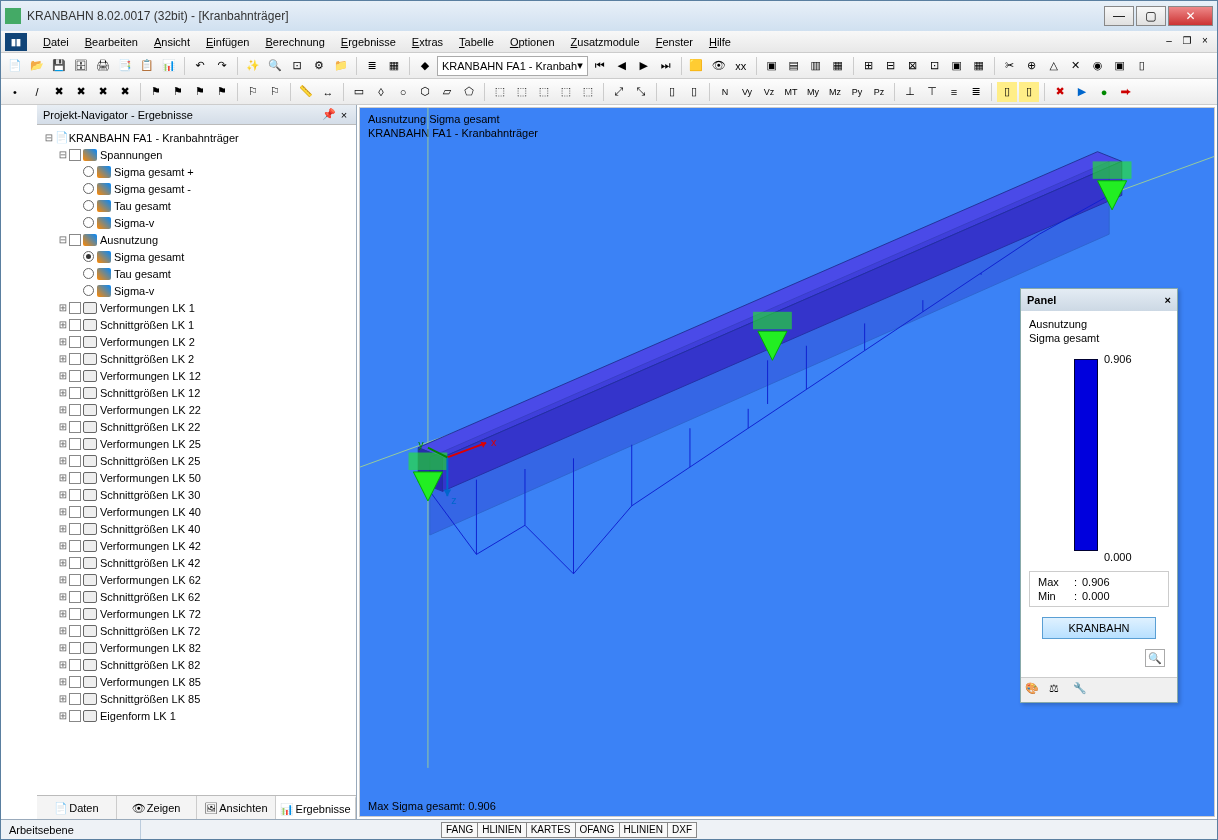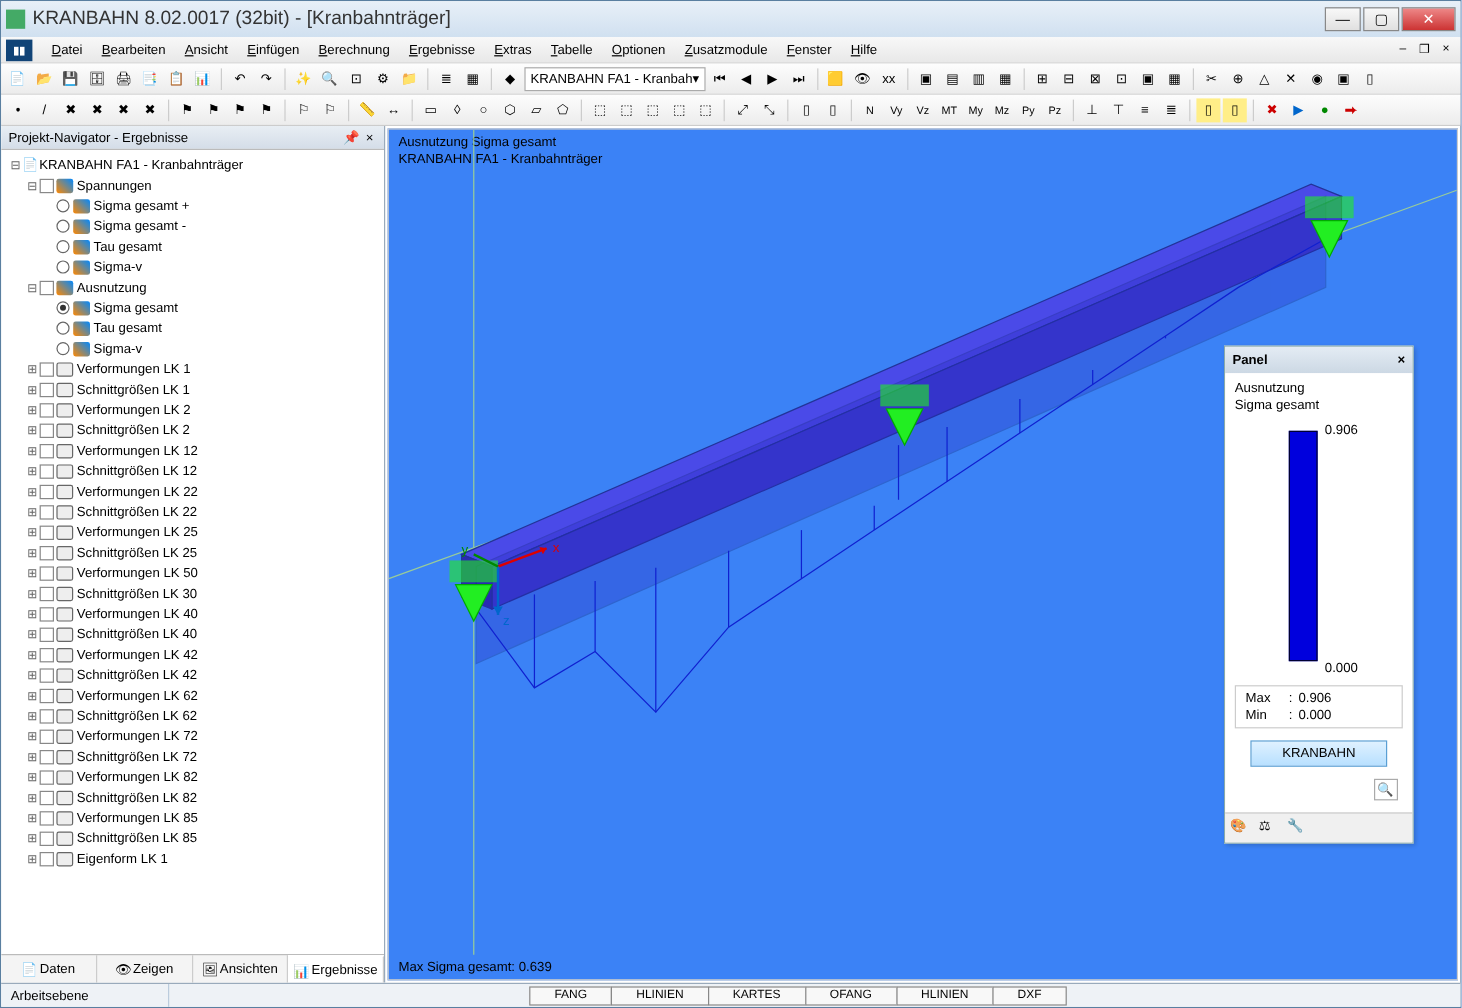--- a/index.html
+++ b/index.html
@@ -2,42 +2,42 @@
 <html><head>
 <meta charset="utf-8">
 <style>
 * { box-sizing: border-box; margin: 0; padding: 0; font-family: "Segoe UI", Tahoma, sans-serif; font-size: 11px; }
 body { background: #fff; overflow: hidden; width: 1218px; height: 840px; position: relative; }
 
 
 .window-frame { width: 1218px; height: 840px; border: 1px solid #5a7fa0; background: #fff; display: flex; flex-direction: column; }
 .titlebar { height: 30px; background: linear-gradient(#e8f0f8, #d0e0f0); display: flex; align-items: center; padding: 0 4px; }
 .titlebar .app-icon { width: 16px; height: 16px; background: #4a6; margin-right: 6px; }
-.titlebar .title { flex: 1; color: #333; font-size: 16px; }
+.titlebar .title { flex: 1; color: #333; font-size: 12px; }
 .titlebar .win-btns { display: flex; }
 .titlebar .win-btn { width: 30px; height: 20px; margin-left: 2px; background: linear-gradient(#f8f8f8, #e0e0e0); border: 1px solid #888; display: flex; align-items: center; justify-content: center; font-size: 12px; cursor: pointer; }
 .titlebar .win-btn.close { background: linear-gradient(#e88, #c33); color: #fff; width: 45px; }
 
 
 .menubar { height: 22px; background: linear-gradient(#f8f8f8, #e8e8e8); border-bottom: 1px solid #ccc; display: flex; align-items: center; padding: 0 4px; }
 .menubar .app-logo { width: 22px; height: 18px; background: #147; margin-right: 8px; display:flex; align-items:center; justify-content:center; color:#fff; font-size:9px; font-weight:bold;}
 .menubar .menu-item { padding: 2px 8px; cursor: pointer; }
 .menubar .menu-item u { text-decoration: underline; }
 .menubar .spacer { flex: 1; }
 .menubar .mdi-btn { width: 16px; height: 14px; margin-left: 2px; font-size: 10px; cursor: pointer; text-align:center; }
 
 
 .toolbar { height: 26px; background: linear-gradient(#fdfdfd, #ececec); border-bottom: 1px solid #ccc; display: flex; align-items: center; padding: 0 4px; gap: 2px; }
 .tb-btn { width: 20px; height: 20px; display: flex; align-items: center; justify-content: center; cursor: pointer; border: 1px solid transparent; }
 .tb-sep { width: 1px; height: 18px; background: #ccc; margin: 0 3px; }
 .tb-combo { height: 20px; border: 1px solid #aaa; background: #fff; padding: 0 4px; display: flex; align-items: center; min-width: 150px; font-size: 11px; }
 .tb-combo .dd { margin-left: auto; }
 
 
-.main-area { flex: 1; display: flex; overflow: hidden; }
+.main-area { flex: 1; display: flex; overflow: hidden; padding-left: 36px; }
 
 
 .navigator { width: 320px; border-right: 1px solid #9ab; display: flex; flex-direction: column; background: #fff; }
 .nav-title { height: 20px; background: linear-gradient(#e8eef4, #d4dde8); border-bottom: 1px solid #bbb; display: flex; align-items: center; padding: 0 6px; font-size: 11px; }
 .nav-title .pin { margin-left: auto; cursor: pointer; width: 12px; text-align:center; }
 .nav-title .close-x { cursor: pointer; width: 12px; text-align:center; margin-left: 4px; }
 .nav-tree { flex: 1; overflow-y: auto; padding: 4px 2px; }
 .tree-node { display: flex; align-items: center; height: 17px; padding-left: 4px; white-space: nowrap; cursor: pointer; }
 .tree-toggle { width: 12px; text-align: center; font-size: 10px; color: #666; }
 .tree-check { width: 12px; height: 12px; border: 1px solid #888; margin-right: 2px; background:#fff; }
@@ -72,21 +72,21 @@
 .fp-stats { border: 1px solid #ccc; padding: 4px 8px; margin-top: 4px; font-size: 11px; display: grid; grid-template-columns: 36px 8px auto; row-gap: 2px; }
 .fp-btn { margin: 10px auto; display: block; width: 114px; height: 22px; background: linear-gradient(#dff1ff, #b8e0ff); border: 1px solid #5a9fd4; cursor: pointer; font-size: 11px; }
 .fp-iconrow { border-top: 1px solid #ccc; padding: 4px; display: flex; gap: 6px; background:#f0f0f0;}
 .fp-iconrow .fi { width: 18px; height: 16px; cursor: pointer; }
 .fp-zoom { margin-left:auto; width: 20px; height:18px; border:1px solid #aaa; margin-bottom:4px; margin-right:4px; cursor:pointer; display:flex; align-items:center; justify-content:center;}
 
 
 .statusbar { height: 20px; border-top: 1px solid #9ab; background: #eef2f6; display: flex; align-items: center; font-size: 11px; }
 .sb-cell { padding: 0 8px; border-right: 1px solid #bcd; height: 100%; display: flex; align-items: center; }
 .sb-btns { display:flex; margin-left: 300px; }
-.sb-btn { border:1px solid #888; padding: 0 20px; height: 16px; display:flex; align-items:center; font-size:10px; margin-right:-1px; background:#f8f8f8; cursor:pointer;}
+.sb-btn { border:1px solid #888; padding: 0 4px; height: 16px; display:flex; align-items:center; font-size:10px; margin-right:-1px; background:#f8f8f8; cursor:pointer;}
 .sb-right { margin-left: auto; display: flex; }
 </style>
 </head>
 <body>
 
 <div class="window-frame">
 
   <div class="titlebar">
     <span class="app-icon"></span>
     <span class="title">KRANBAHN 8.02.0017 (32bit) - [Kranbahnträger]</span>
@@ -538,21 +538,21 @@
         <line x1="90" y1="360" x2="130" y2="345" stroke="#d00" stroke-width="2"></line>
         <polygon points="130,345 124,344 127,350" fill="#d00"></polygon>
         <text x="135" y="348" fill="#d00" font-size="10">x</text>
         <line x1="90" y1="360" x2="90" y2="400" stroke="#06c" stroke-width="2"></line>
         <polygon points="90,400 86,393 94,393" fill="#06c"></polygon>
         <text x="94" y="408" fill="#06c" font-size="10">z</text>
         <line x1="90" y1="360" x2="70" y2="350" stroke="#080" stroke-width="2"></line>
         <text x="60" y="350" fill="#080" font-size="10">y</text>
       </svg>
 
-      <div class="vp-bottom-label">Max Sigma gesamt: 0.639</div>
+      <div class="vp-bottom-label">Max Sigma gesamt: 0.906</div>
 
       <div class="float-panel">
         <div class="fp-title">
           <span>Panel</span>
           <span class="fx">×</span>
         </div>
         <div class="fp-body">
           <div class="fp-sub">Ausnutzung</div>
           <div class="fp-sub">Sigma gesamt</div>
           <div class="fp-scale">

